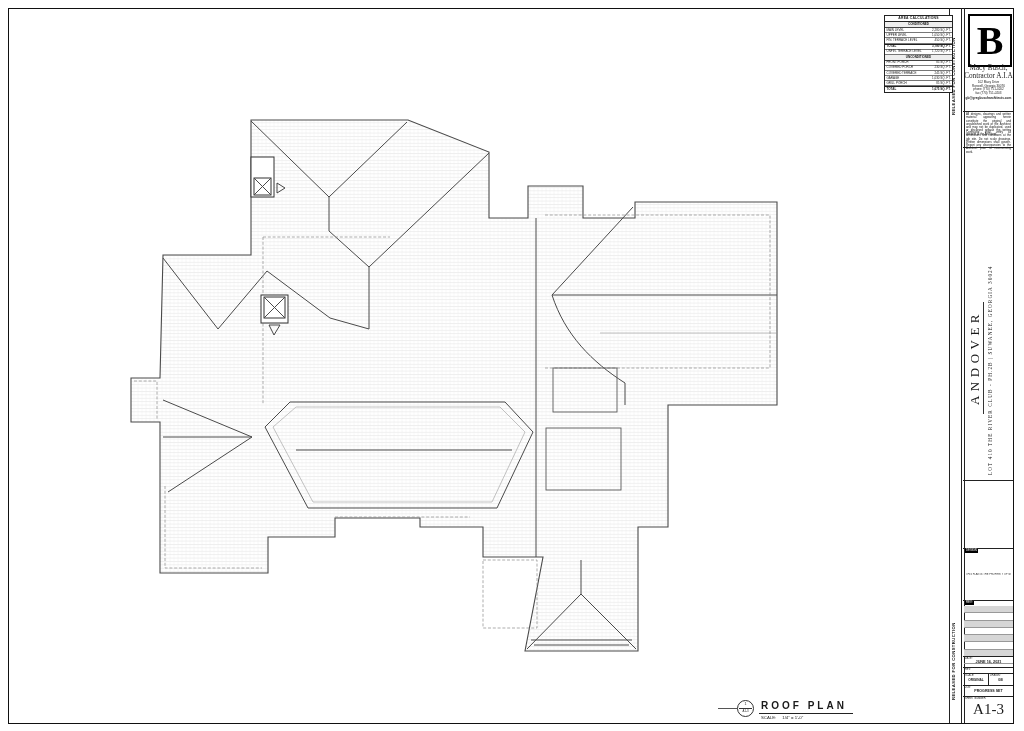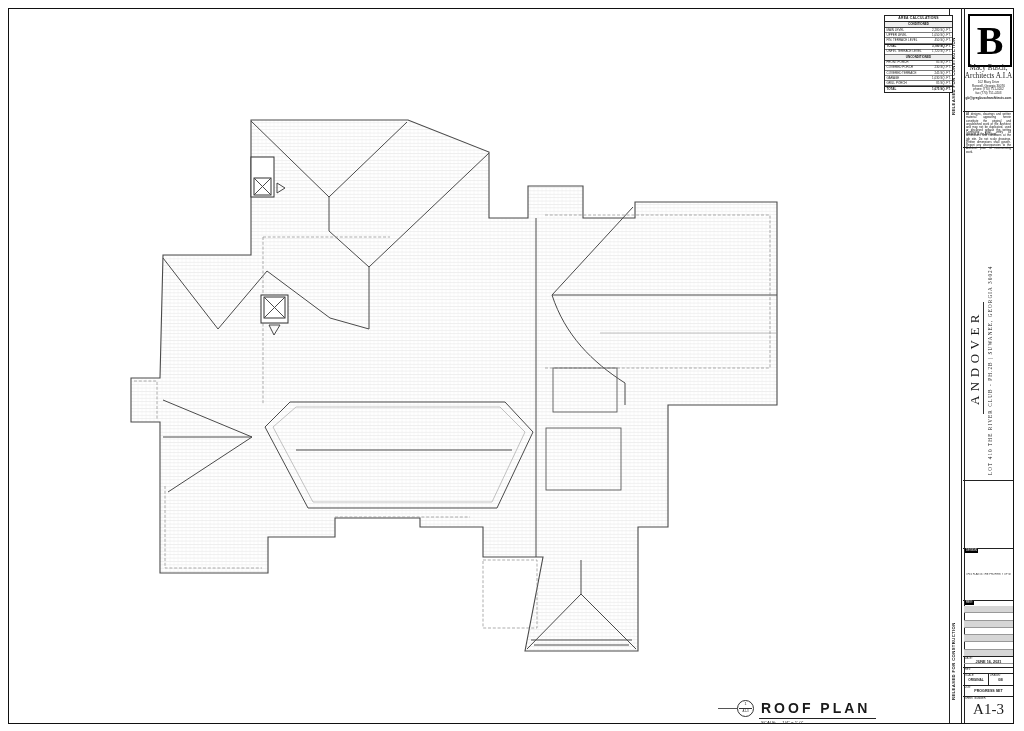--- a/index.html
+++ b/index.html
@@ -52,21 +52,21 @@
   .val{position:absolute;text-align:center;font-weight:bold;}
   #sheet-number{left:964px;top:701px;width:49px;text-align:center;font-family:"Liberation Serif",serif;font-size:15px;}
   
   #plan-label{left:737px;top:700px;display:flex;align-items:flex-start;}
   #detail-marker{width:15px;height:15px;border:1px solid #333;border-radius:50%;font-size:3.6px;text-align:center;
                  line-height:1;position:relative;background:#fff;flex:none;}
   #detail-marker::before{content:"";position:absolute;left:-20px;top:7px;width:20px;height:1px;background:#555;}
   #detail-marker .m-top{padding-top:2.2px;border-bottom:.8px solid #333;padding-bottom:1px;margin:0 1px;}
   #detail-marker .m-bot{font-size:2.8px;padding-top:1px;}
   #pl-text{margin-left:5px;}
-  #pl-title{font-weight:bold;font-size:14px;letter-spacing:3px;border-bottom:1.2px solid #222;padding:0 6px 1.5px 2px;white-space:nowrap;}
+  #pl-title{font-weight:bold;font-size:10px;letter-spacing:3px;border-bottom:1.2px solid #222;padding:0 6px 1.5px 2px;white-space:nowrap;}
   #pl-scale{font-size:4.3px;padding:1.5px 0 0 2px;white-space:pre;color:#222;}
 </style>
 </head>
 <body>
 
 <div id="sheet">
 
   <div class="abs" id="border"></div>
   <div class="vline" style="left:949px;width:0.8px;"></div>
   <div class="vline" style="left:961px;width:0.8px;"></div>
@@ -176,21 +176,21 @@
   </div>
 
   <div class="stamp" style="left:951px;top:115px;">RELEASED FOR CONSTRUCTION</div>
   <div class="stamp" style="left:951px;top:700px;">RELEASED FOR CONSTRUCTION</div>
 
   <div class="abs" id="logo-box">
     <span id="logo-letter">B</span>
   </div>
   <div class="abs" id="firm-name">
     <div>Macy Busch,</div>
-    <div>Architects A.I.A</div>
+    <div>Contractor A.I.A</div>
   </div>
   <div class="abs" id="firm-address">
       <div>102 Macy Drive</div>
       <div>Roswell, Georgia 30076</div>
       <div>phone (770) 751-0202</div>
       <div>fax (770) 751-0203</div>
     </div>
   <div class="abs" id="firm-email">gb@gregbuscharchitects.com</div>
 
   <div class="hline" style="top:111px;"></div>

